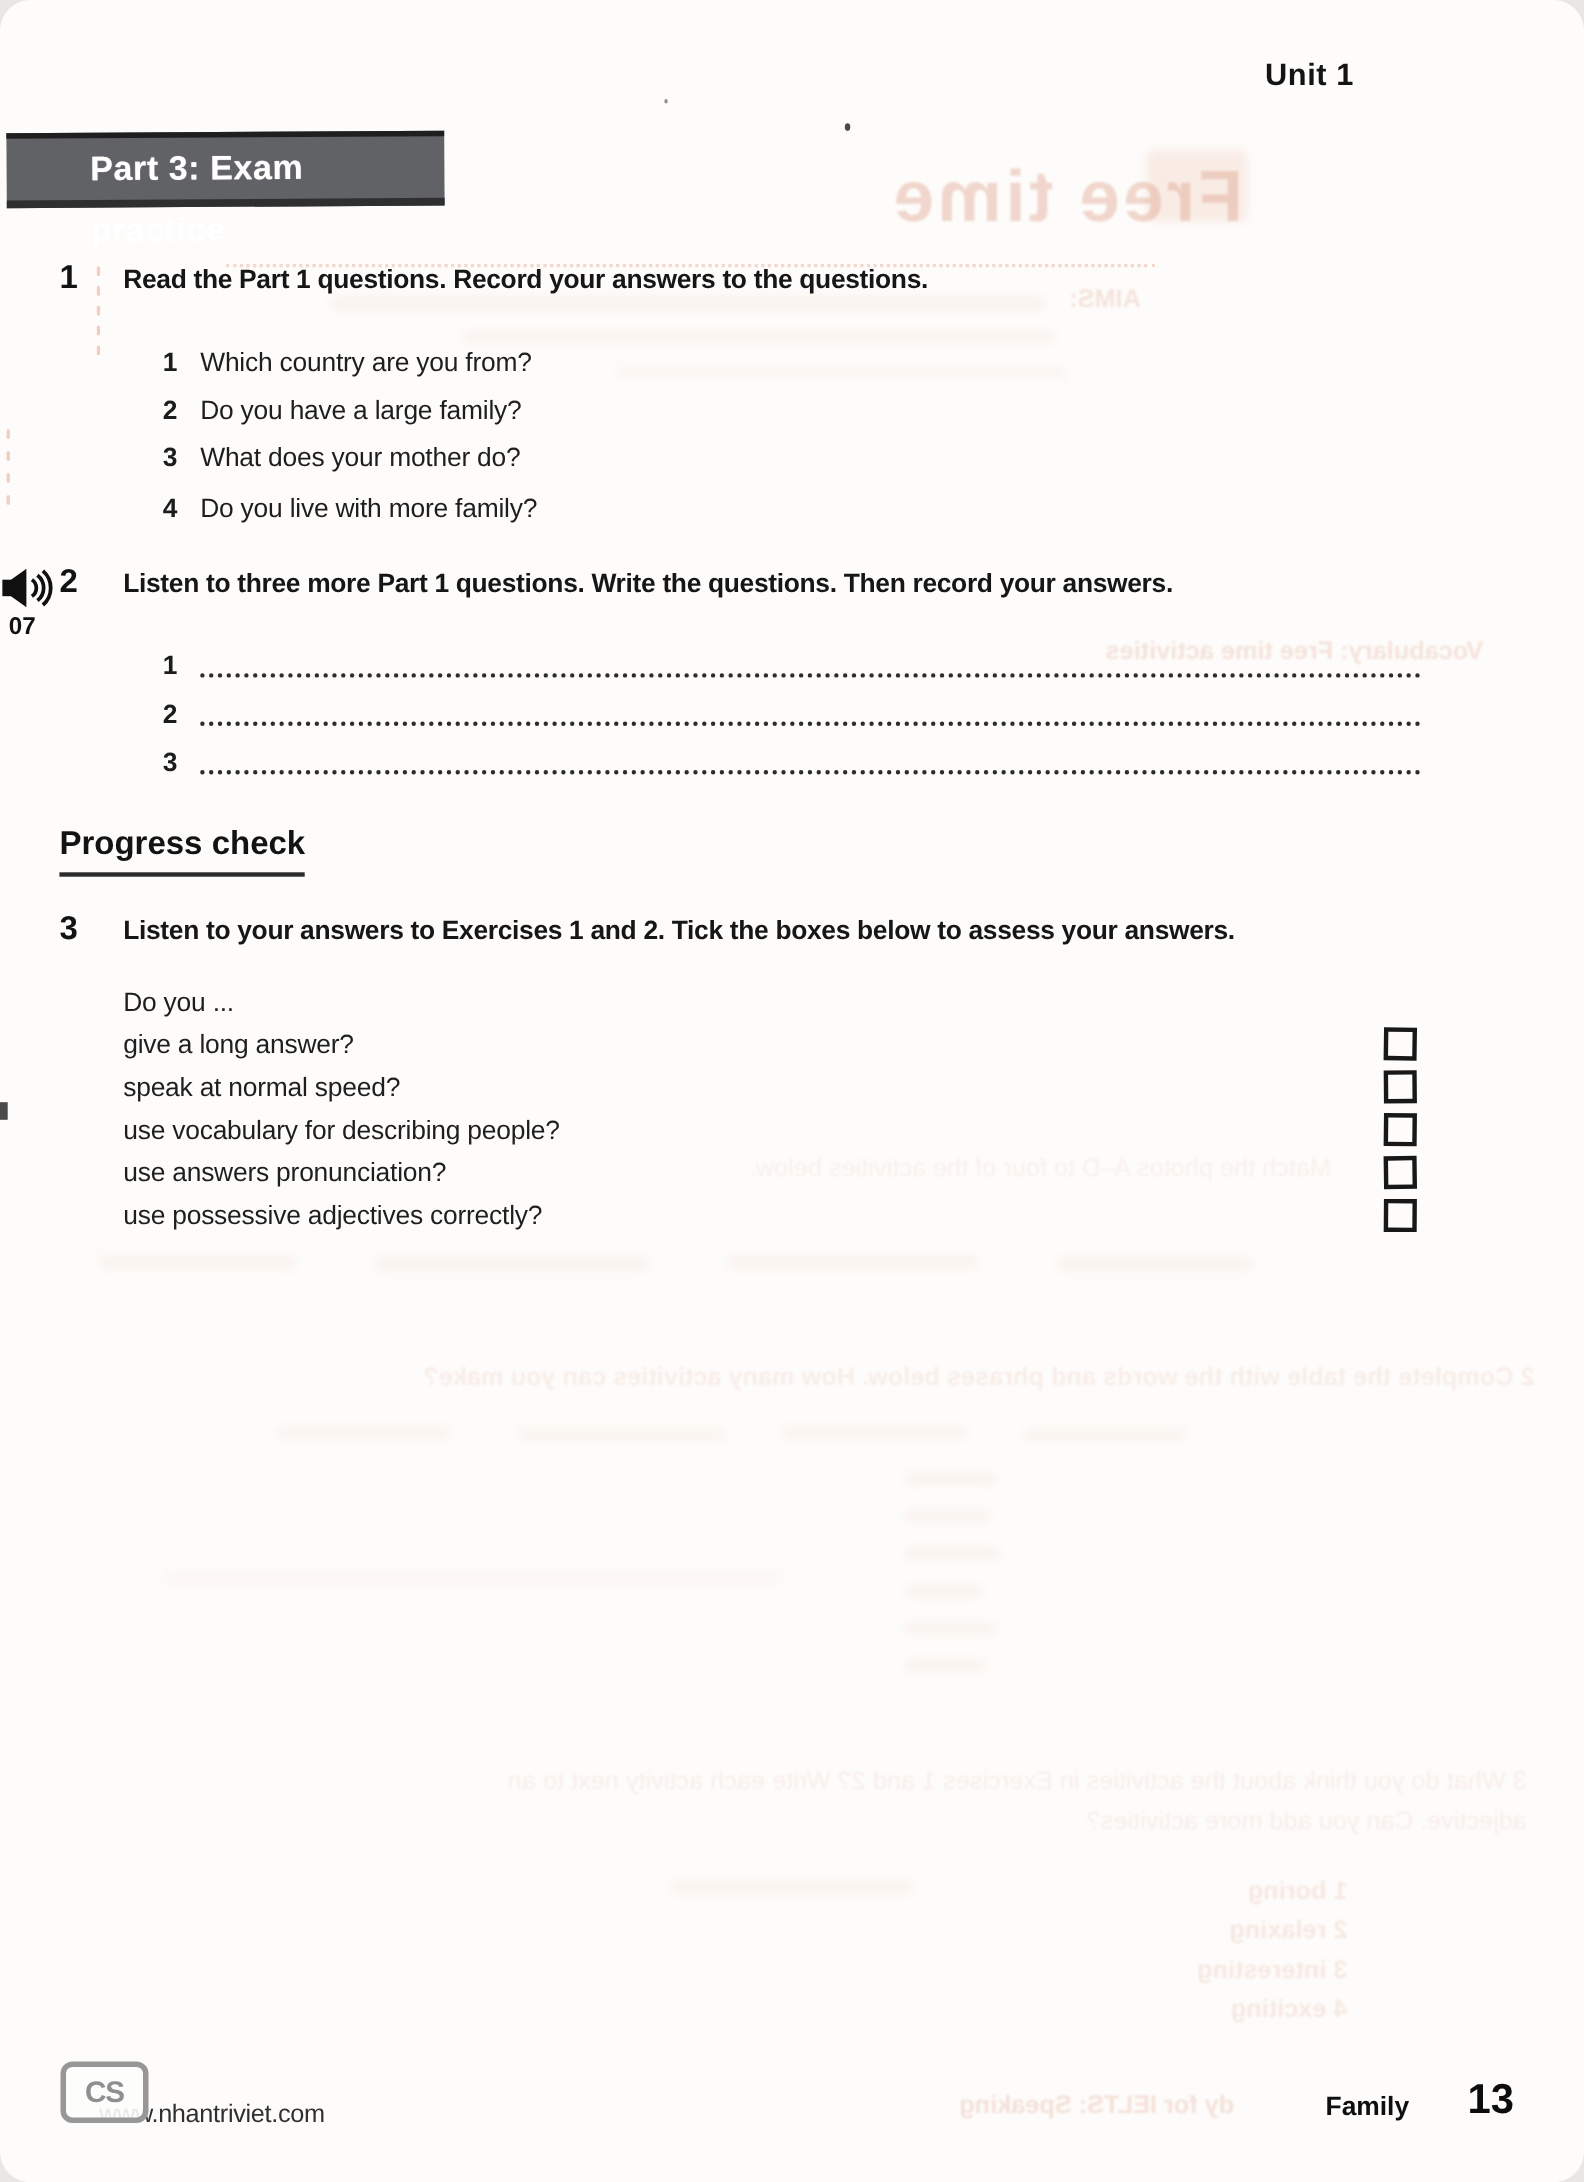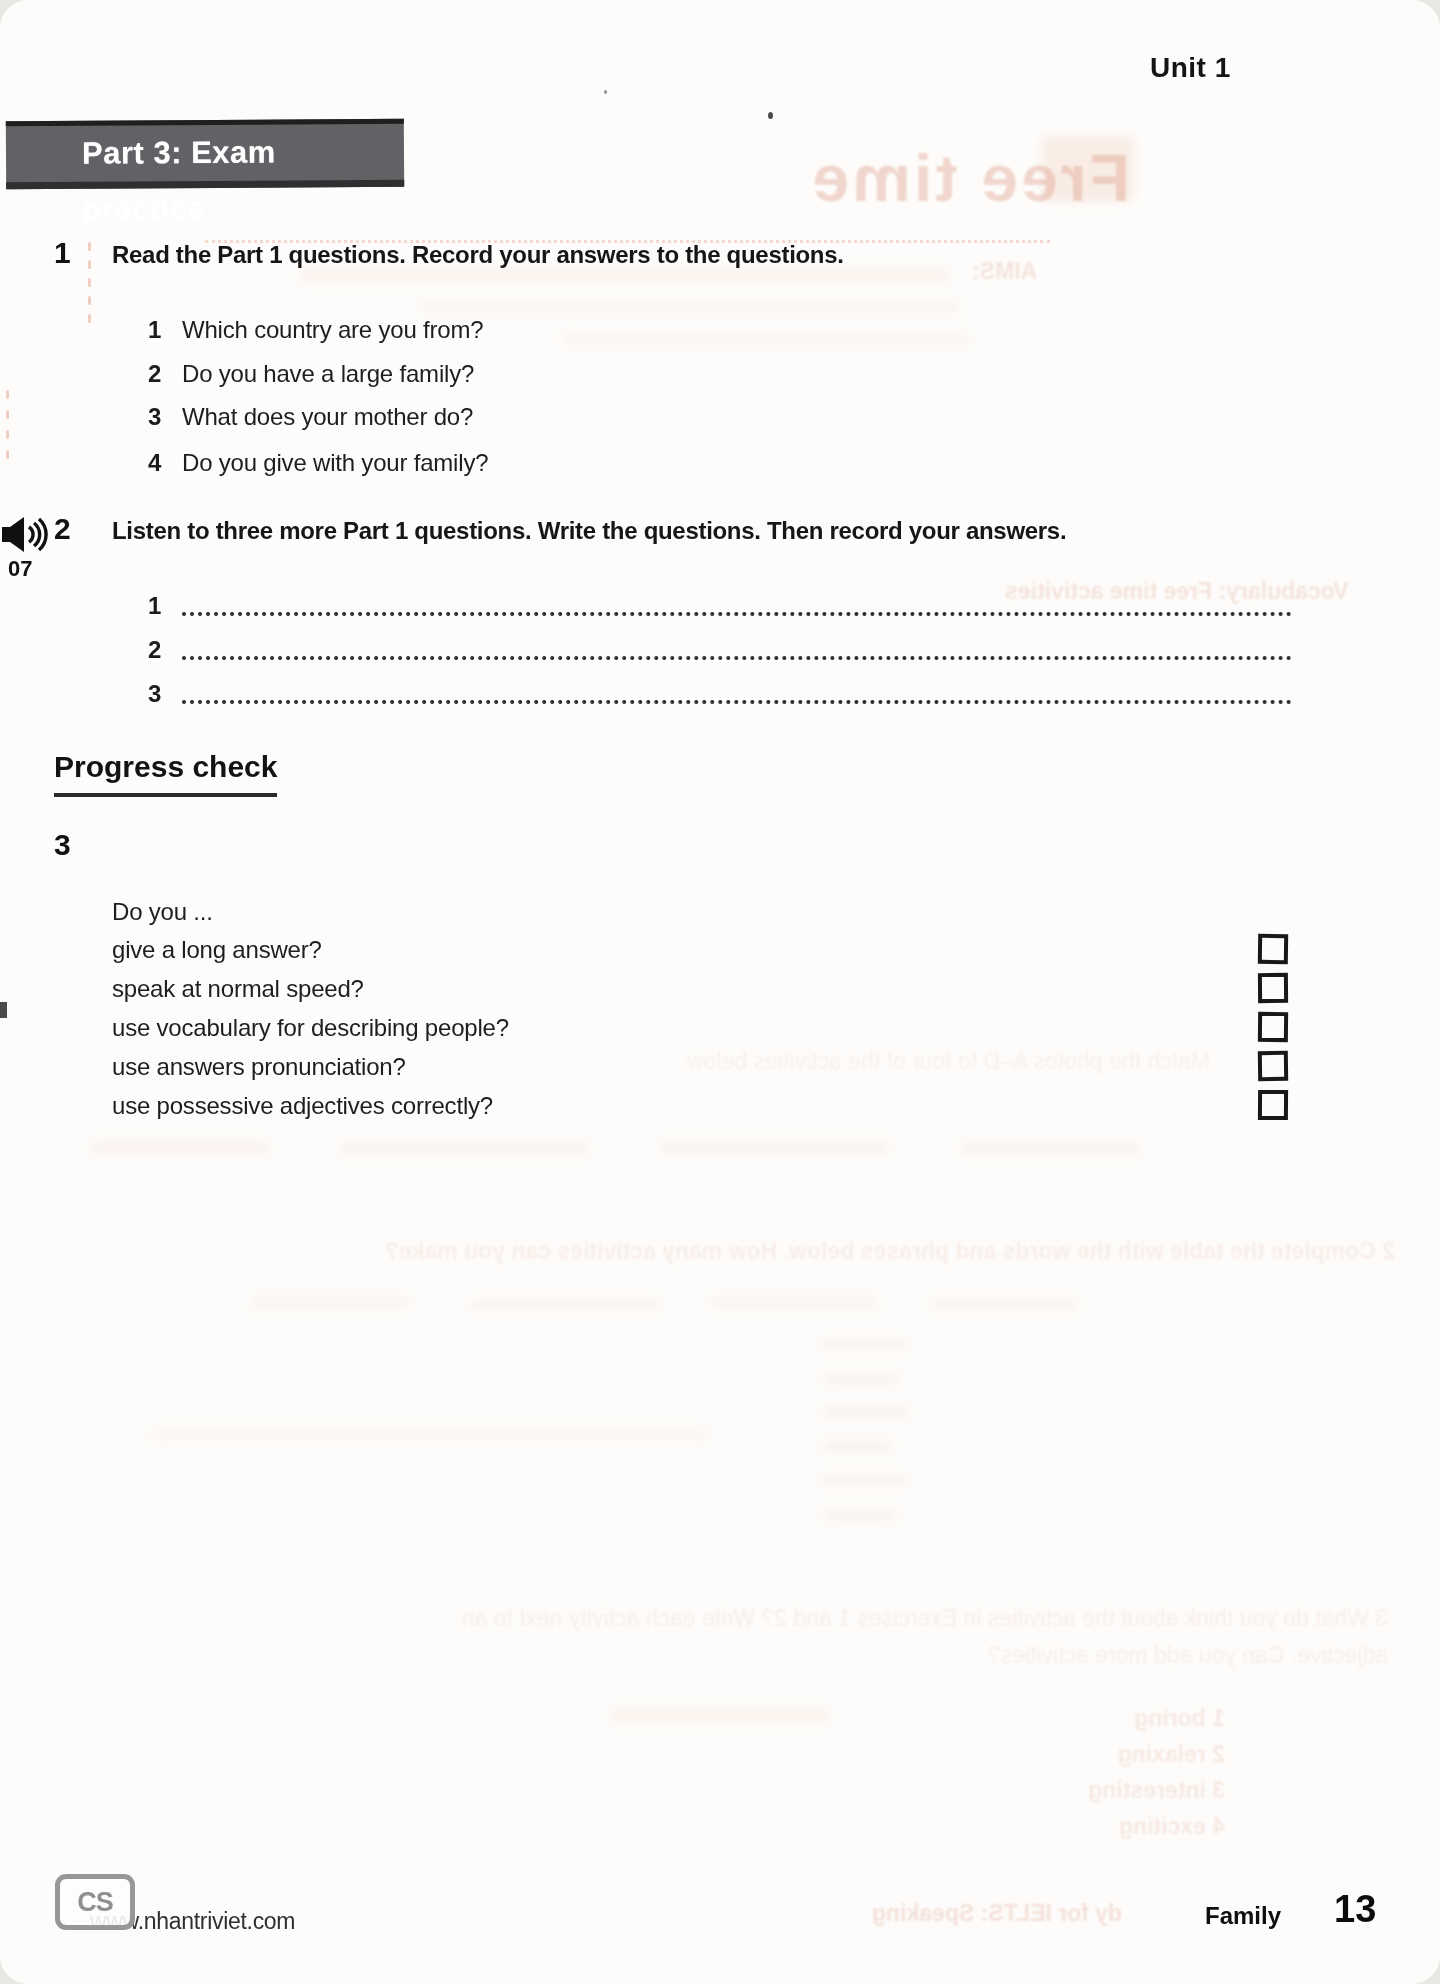--- a/index.html
+++ b/index.html
@@ -96,21 +96,21 @@
   <div class="abs exnum" style="left:54px;top:236px;">1</div>
   <div class="abs instr" style="left:112px;top:241px;">Read the Part 1 questions. Record your answers to the questions.</div>
 
   <div class="abs qnum" style="left:148px;top:316px;">1</div>
   <div class="abs qtext" style="left:182px;top:316px;">Which country are you from?</div>
   <div class="abs qnum" style="left:148px;top:360px;">2</div>
   <div class="abs qtext" style="left:182px;top:360px;">Do you have a large family?</div>
   <div class="abs qnum" style="left:148px;top:403px;">3</div>
   <div class="abs qtext" style="left:182px;top:403px;">What does your mother do?</div>
   <div class="abs qnum" style="left:148px;top:449px;">4</div>
-  <div class="abs qtext" style="left:182px;top:449px;">Do you give with your family?</div>
+  <div class="abs qtext" style="left:182px;top:449px;">Do you live with more family?</div>
 
   <div class="abs" style="left:2px;top:514px;width:48px;height:40px;">
     <svg width="48" height="40" viewBox="0 0 48 40">
       <rect x="0" y="13" width="10" height="15" fill="#101010"></rect>
       <polygon points="8,13 22,3 22,38 8,28" fill="#101010"></polygon>
       <path d="M27 13 a9 9 0 0 1 0 15" stroke="#101010" stroke-width="3.4" fill="none"></path>
       <path d="M32 9 a14.5 14.5 0 0 1 0 23" stroke="#101010" stroke-width="3.4" fill="none"></path>
       <path d="M37 5 a20.5 20.5 0 0 1 0 31" stroke="#101010" stroke-width="3.4" fill="none"></path>
     </svg>
   </div>
@@ -127,20 +127,21 @@
     <div class="dots"></div>
   </div>
   <div class="abs ansrow" style="top:678px;">
     <span class="qnum">3</span>
     <div class="dots"></div>
   </div>
 
   <div class="abs ph">Progress check</div>
 
   <div class="abs exnum" style="left:54px;top:828px;">3</div>
+  <div class="abs instr" style="left:112px;top:833px;">Listen to your answers to Exercises 1 and 2. Tick the boxes below to assess your answers.</div>
 
   <div class="abs qtext" style="left:112px;top:898px;">Do you ...</div>
 
   <div class="abs qtext" style="left:112px;top:936px;">give a long answer?</div>
   <div class="abs qtext" style="left:112px;top:975px;">speak at normal speed?</div>
   <div class="abs qtext" style="left:112px;top:1014px;">use vocabulary for describing people?</div>
   <div class="abs qtext" style="left:112px;top:1053px;">use answers pronunciation?</div>
   <div class="abs qtext" style="left:112px;top:1092px;">use possessive adjectives correctly?</div>
 
   <div class="abs check" style="top:934px;transform:rotate(.8deg);"></div>

